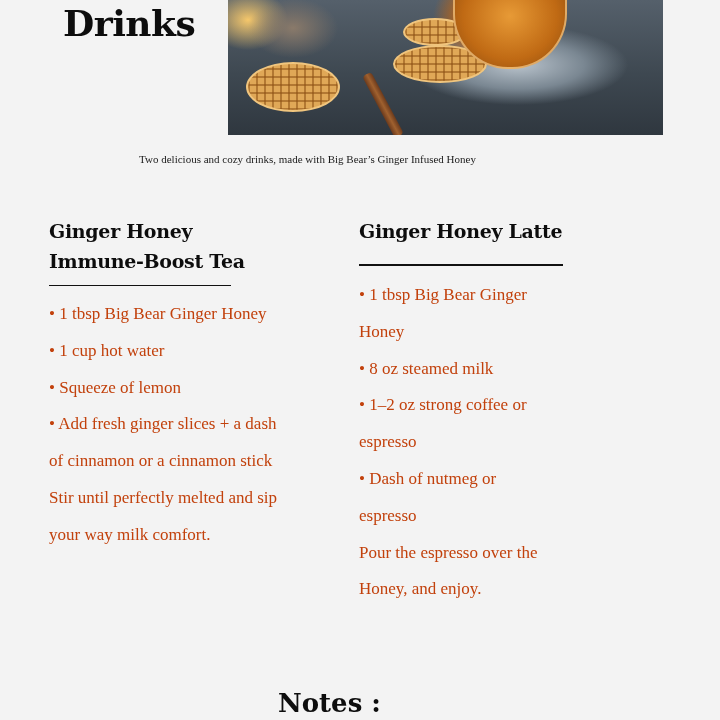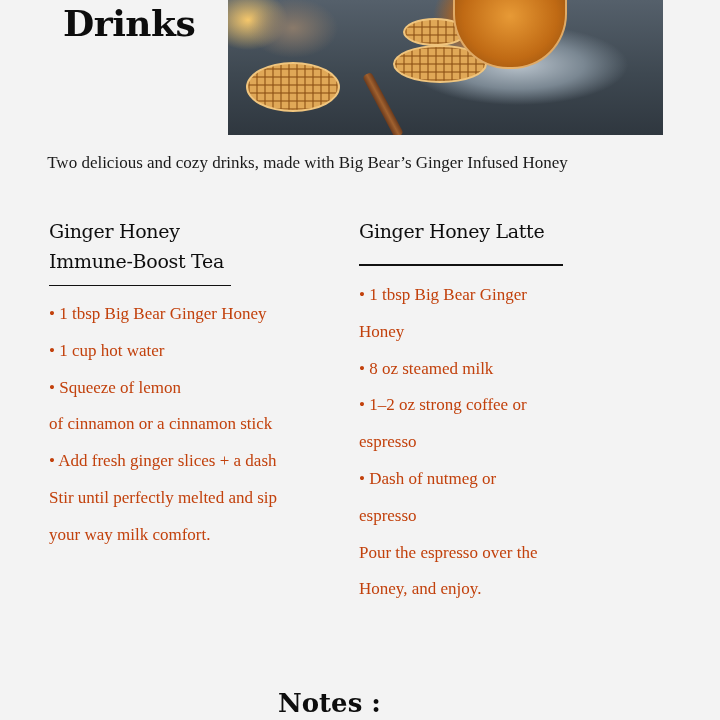--- a/index.html
+++ b/index.html
@@ -37,27 +37,27 @@
     background: radial-gradient(ellipse at 50% 40%, #e79a36 0%, #c06a14 60%, #8a4a0e 100%);
     border: 2px solid rgba(255,220,160,0.6);
   }
   .cinnamon {
     position: absolute; left: 150px; top: 70px; width: 10px; height: 70px;
     background: linear-gradient(90deg, #6b3a1c, #a0612f, #6b3a1c);
     transform: rotate(-28deg); border-radius: 4px;
   }
   .subtitle {
     position: absolute; left: 0; width: 615px; top: 153px; text-align: center;
-    font-family: "Liberation Serif", serif; font-size: 17px; color: #1a1a1a;
+    font-family: "Liberation Serif", serif; font-size: 11px; color: #1a1a1a;
   }
   .col { position: absolute; top: 216px; }
   .col.left { left: 49px; width: 270px; }
   .col.right { left: 359px; width: 230px; }
   .col h2 {
-    margin: 0; font-family: "DejaVu Serif", serif; font-weight: normal;
+    margin: 0; font-family: "DejaVu Serif", serif; font-weight: bold;
     font-size: 19px; line-height: 30px; letter-spacing: -0.3px; color: #0d0d0d;
   }
   .rule { height: 0; border-top: 1px solid #111; margin-top: 9px; }
   .col.right .rule { border-top-width: 2px; width: 204px; margin-top: 18px; }
   .col.left .rule { width: 182px; }
   .body-text {
     margin: 8px 0 0 0; padding: 0; list-style: none;
     font-family: "Liberation Serif", serif; font-size: 17px; line-height: 36.8px; color: #c2410c;
   }
   .col.left .body-text { margin-top: 10px; }
@@ -85,22 +85,22 @@
 <section class="col left">
   <h2>
     <span>Ginger Honey</span><br>
     <span>Immune-Boost Tea</span>
   </h2>
   <div class="rule"></div>
   <ul class="body-text">
     <li>• 1 tbsp Big Bear Ginger Honey</li>
     <li>• 1 cup hot water</li>
     <li>• Squeeze of lemon</li>
+    <li>• Add fresh ginger slices + a dash</li>
     <li>of cinnamon or a cinnamon stick</li>
-    <li>• Add fresh ginger slices + a dash</li>
     <li>Stir until perfectly melted and sip</li>
     <li>your way milk comfort.</li>
   </ul>
 </section>
 
 <section class="col right">
   <h2>Ginger Honey Latte</h2>
   <div class="rule"></div>
   <ul class="body-text">
     <li>• 1 tbsp Big Bear Ginger</li>

